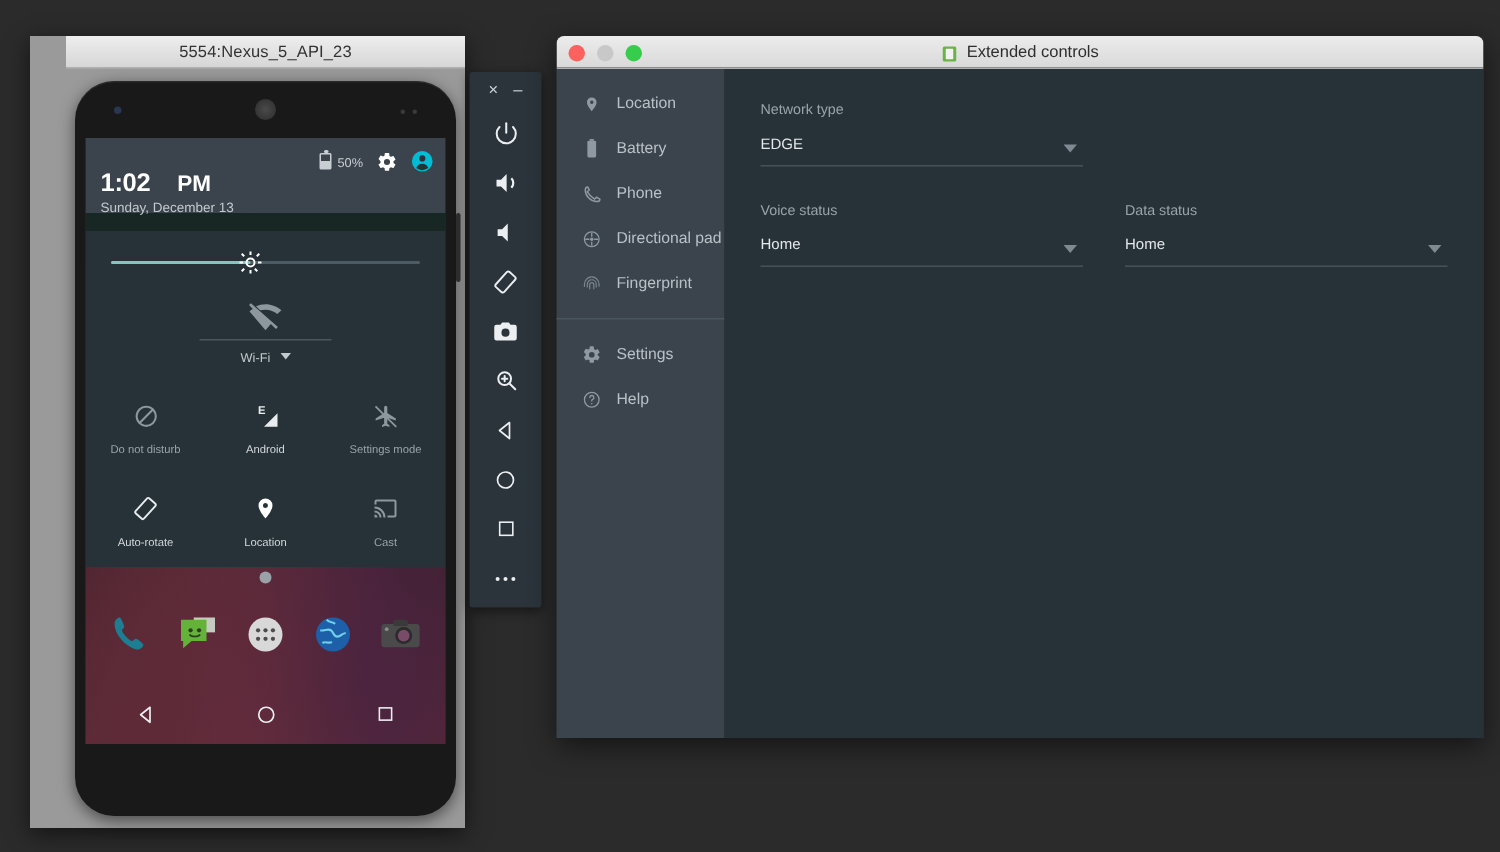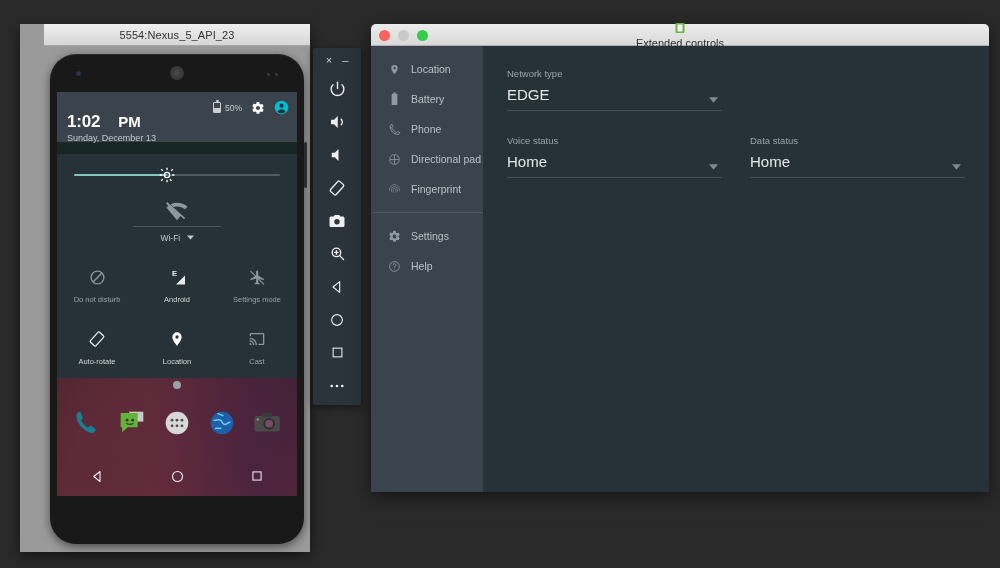--- a/index.html
+++ b/index.html
@@ -196,21 +196,21 @@
     background: linear-gradient(to bottom, #ececec, #d9d9d9);
     border-bottom: 1px solid #b0b0b0;
     border-top-left-radius: 5px; border-top-right-radius: 5px;
     position: relative; display: flex; align-items: center; justify-content: center;
   }
   .traffic { position: absolute; left: 8px; top: 6px; display: flex; gap: 8px; }
   .tl { width: 11px; height: 11px; border-radius: 50%; }
   .tl.red { background: #fc625d; }
   .tl.gray { background: #c8c8c8; }
   .tl.green { background: #35cd4b; }
-  .ext-title-wrap { display: flex; align-items: center; gap: 5px; flex-direction: column; }
+  .ext-title-wrap { display: flex; align-items: center; gap: 5px; }
   .ext-title { font-size: 11px; color: #2e2e2e; }
   .droid-mini { width: 12px; height: 12px; }
 
   .ext-body { display: flex; height: 446px; }
   .ext-sidebar {
     width: 143px; background: #3b444d; padding-top: 8px;
   }
   .side-item {
     height: 30px; display: flex; align-items: center; gap: 10px; padding-left: 16px;
     font-size: 10.5px; color: #b9c0c6;
@@ -219,21 +219,21 @@
   .side-icon { width: 14px; height: 14px; display: flex; align-items: center; justify-content: center; }
   .side-sep { height: 1px; background: #4b555e; margin: 8px 0 8px 0; }
 
   .ext-content { flex: 1; background: #263238; padding: 22px 24px; }
   .field-label { font-size: 9.5px; color: #98a3aa; margin-bottom: 7px; }
   .field-select {
     position: relative;
     border-bottom: 1px solid #475058;
     padding-bottom: 6px;
   }
-  .field-value { font-size: 15px; color: #e4e8ea; }
+  .field-value { font-size: 10px; color: #e4e8ea; }
   .sel-caret { position: absolute; right: 4px; top: 3px; }
   .field-row { display: flex; gap: 16px; margin-top: 24px; }
   .field-col { width: 215px; }
   .field-col + .field-col { margin-left: 12px; }
   .field-top { width: 215px; }
 </style>
 </head>
 <body>
 
 <div class="root">

